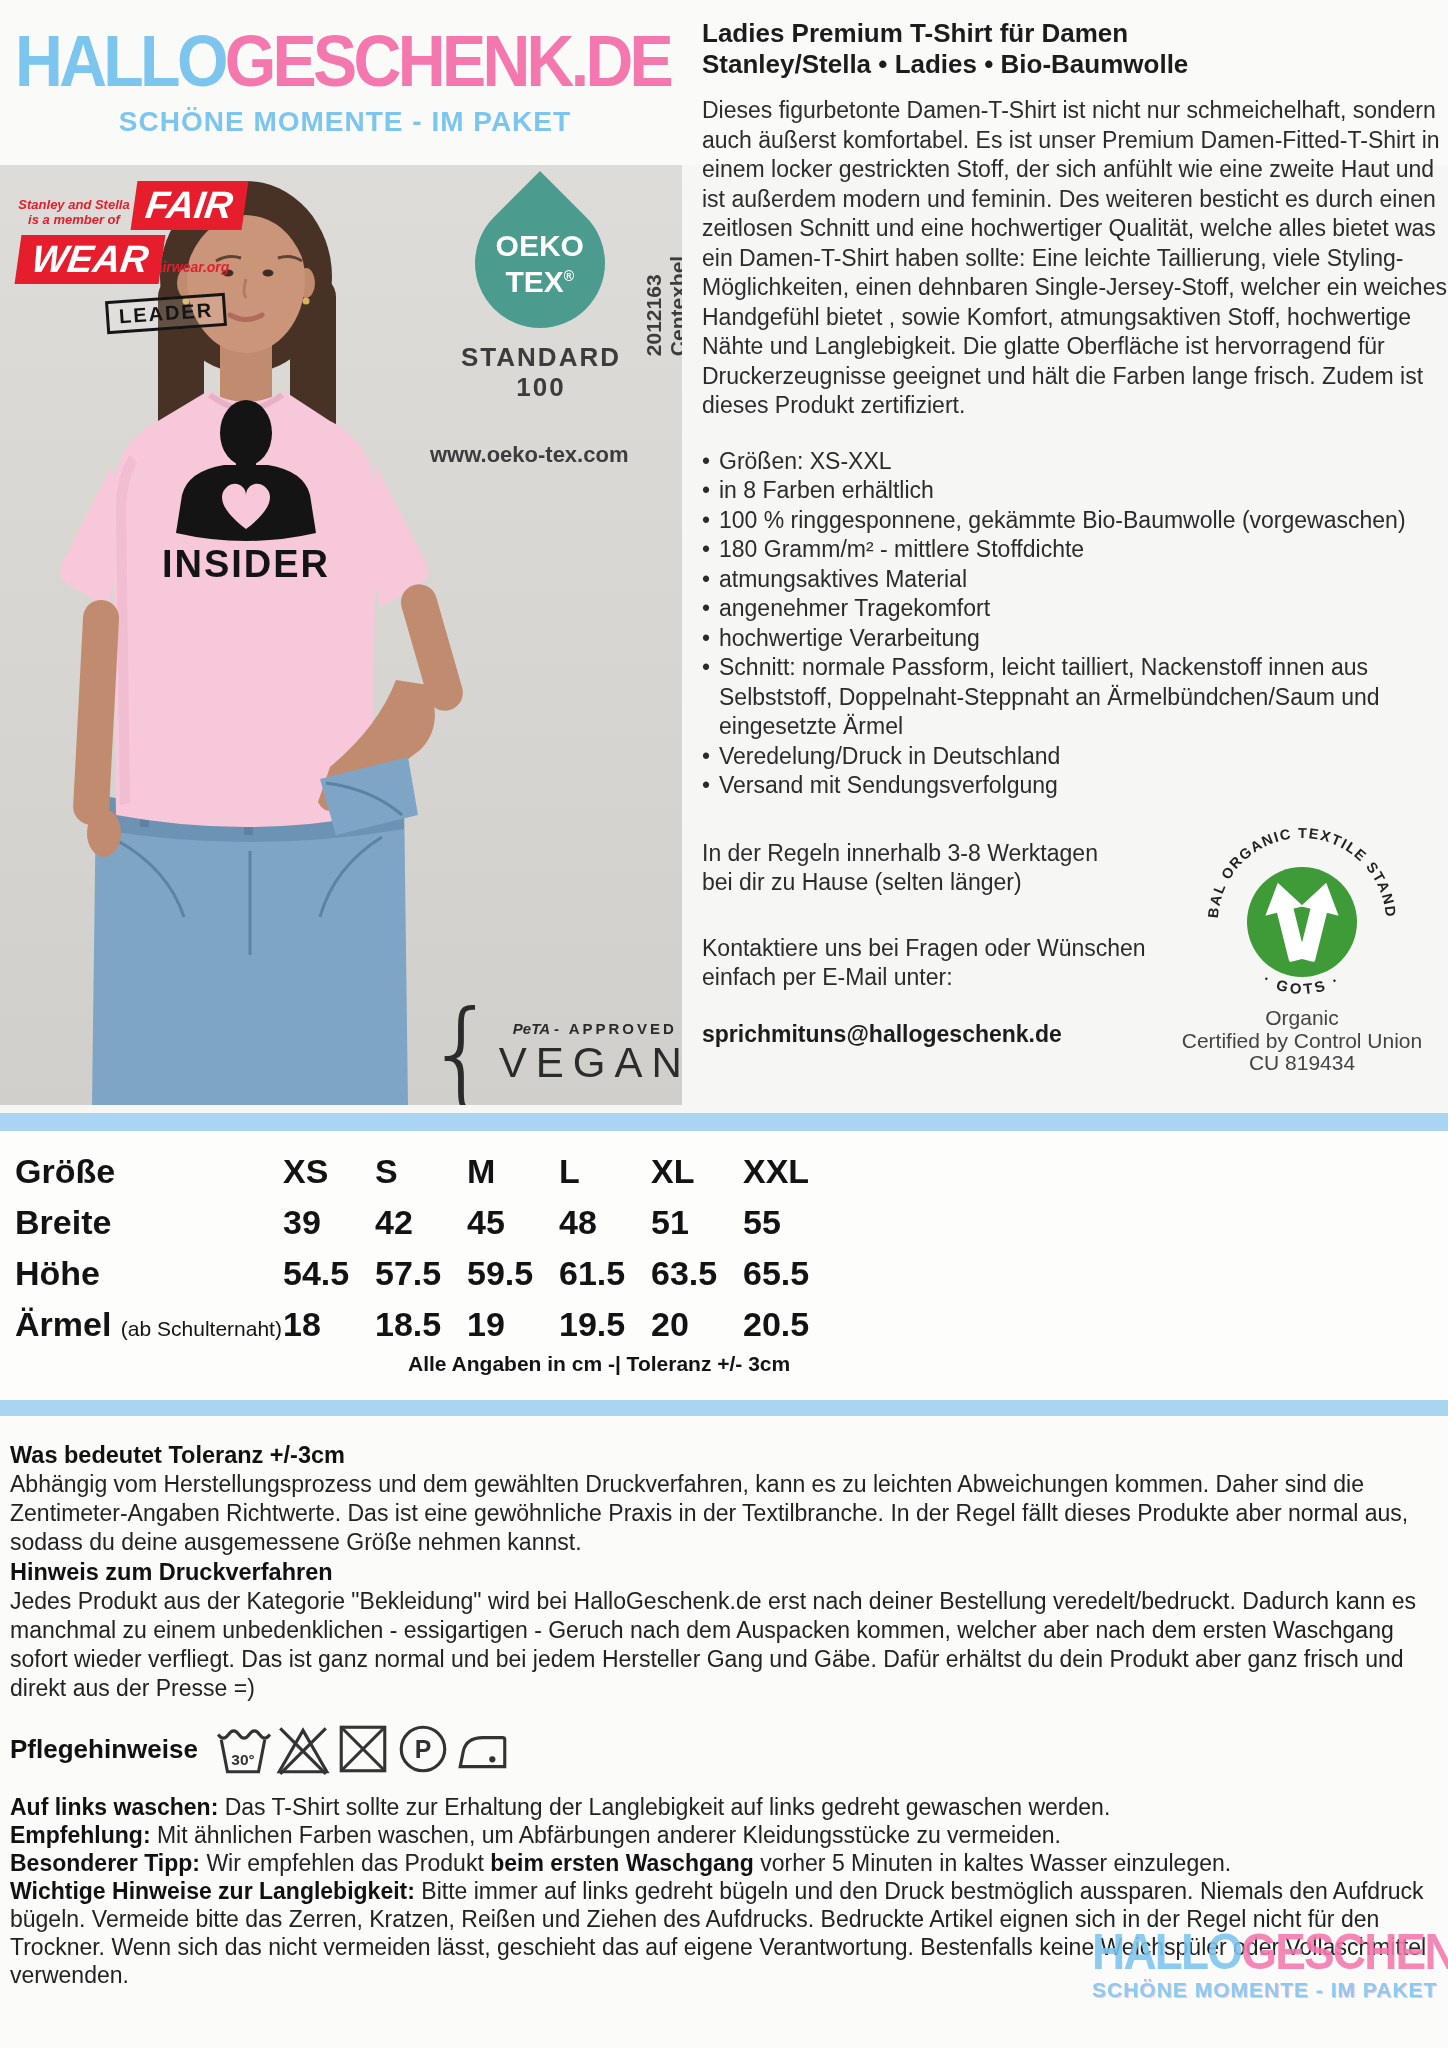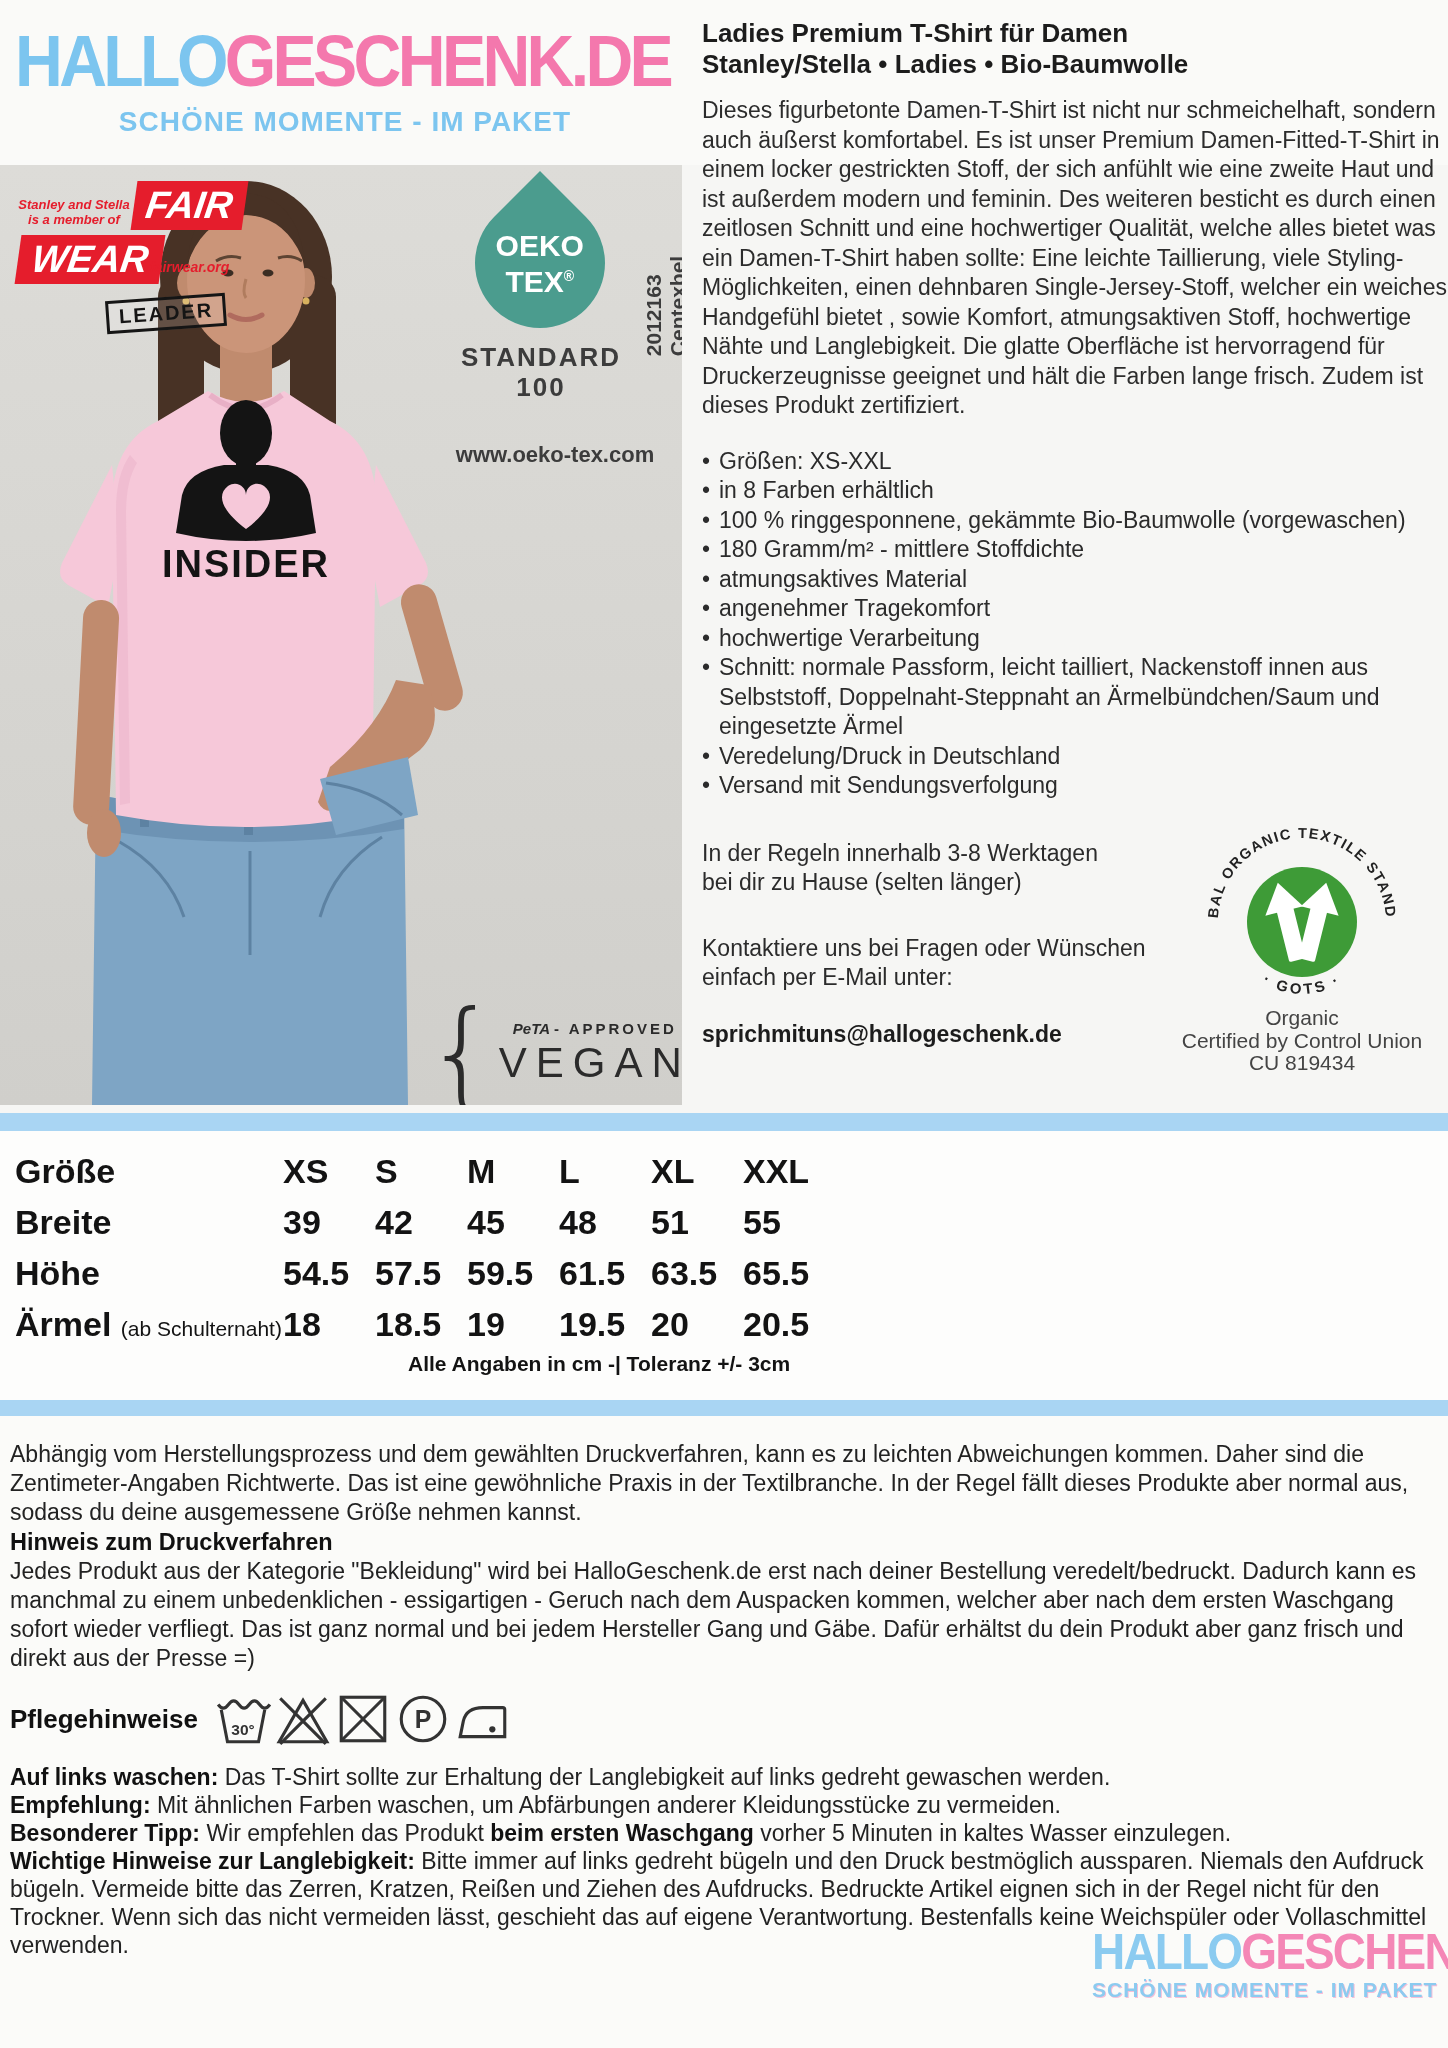--- a/index.html
+++ b/index.html
@@ -45,21 +45,21 @@
   .oeko-drop{position:absolute;left:45px;top:8px;width:130px;height:130px;background:#4b9c8e;
              border-radius:0 50% 50% 50%;transform:rotate(45deg);
              display:flex;align-items:center;justify-content:center;}
   .oeko-drop-in{transform:rotate(-45deg);color:#fff;font-weight:bold;font-size:30px;
                 line-height:31px;text-align:center;}
   .oeko-drop-in sup{font-size:14px;}
   .oeko-standard{position:absolute;left:0;top:152px;width:222px;text-align:center;
                  font-weight:bold;font-size:26px;letter-spacing:2px;line-height:30px;}
   .oeko-cert{position:absolute;right:-36px;top:92px;transform:rotate(-90deg);
              font-weight:bold;font-size:21px;line-height:24px;white-space:nowrap;}
-  .oeko-url{position:absolute;left:0;top:252px;width:250px;text-align:center;
+  .oeko-url{position:absolute;left:0;top:252px;width:250px;text-align:left;
             font-weight:bold;font-size:22px;}
 
   
   .vegan{position:absolute;left:425px;top:838px;width:255px;height:100px;
          display:flex;align-items:center;color:#2b2b2b;}
   .brace{font-family:"DejaVu Sans",sans-serif;font-size:116px;font-weight:200;line-height:96px;}
   .vtxt{flex:1;text-align:center;}
   .v1{font-size:15px;font-weight:bold;letter-spacing:3px;}
   .v1 .peta{font-style:italic;letter-spacing:0;margin-right:4px;}
   .v2{font-size:42px;letter-spacing:9px;font-weight:400;margin-top:2px;}
@@ -310,20 +310,21 @@
       <div>18.5</div>
       <div>19</div>
       <div>19.5</div>
       <div>20</div>
       <div>20.5</div>
     </div>
   </div>
   <div class="size-note">Alle Angaben in cm -| Toleranz +/- 3cm</div>
 
   <div class="bottom">
+    <h3>Was bedeutet Toleranz +/-3cm</h3>
     <p>Abhängig vom Herstellungsprozess und dem gewählten Druckverfahren, kann es zu leichten Abweichungen kommen. Daher sind die Zentimeter-Angaben Richtwerte. Das ist eine gewöhnliche Praxis in der Textilbranche. In der Regel fällt dieses Produkte aber normal aus, sodass du deine ausgemessene Größe nehmen kannst.</p>
 
     <h3 class="sec2">Hinweis zum Druckverfahren</h3>
     <p>Jedes Produkt aus der Kategorie "Bekleidung" wird bei HalloGeschenk.de erst nach deiner Bestellung veredelt/bedruckt. Dadurch kann es manchmal zu einem unbedenklichen - essigartigen - Geruch nach dem Auspacken kommen, welcher aber nach dem ersten Waschgang sofort wieder verfliegt. Das ist ganz normal und bei jedem Hersteller Gang und Gäbe. Dafür erhältst du dein Produkt aber ganz frisch und direkt aus der Presse =)</p>
 
     <div class="care-row">
       <span class="care-label">Pflegehinweise</span>
       <svg class="cicon" viewBox="0 0 56 56">
         <path d="M4,14 q5,7 10,0 q5,-7 10,0 q5,7 10,0 q5,-7 10,0 q5,7 10,0" fill="none" stroke="#333" stroke-width="3"></path>
         <path d="M7,19 L13,50 H43 L49,19" fill="none" stroke="#333" stroke-width="3"></path>

